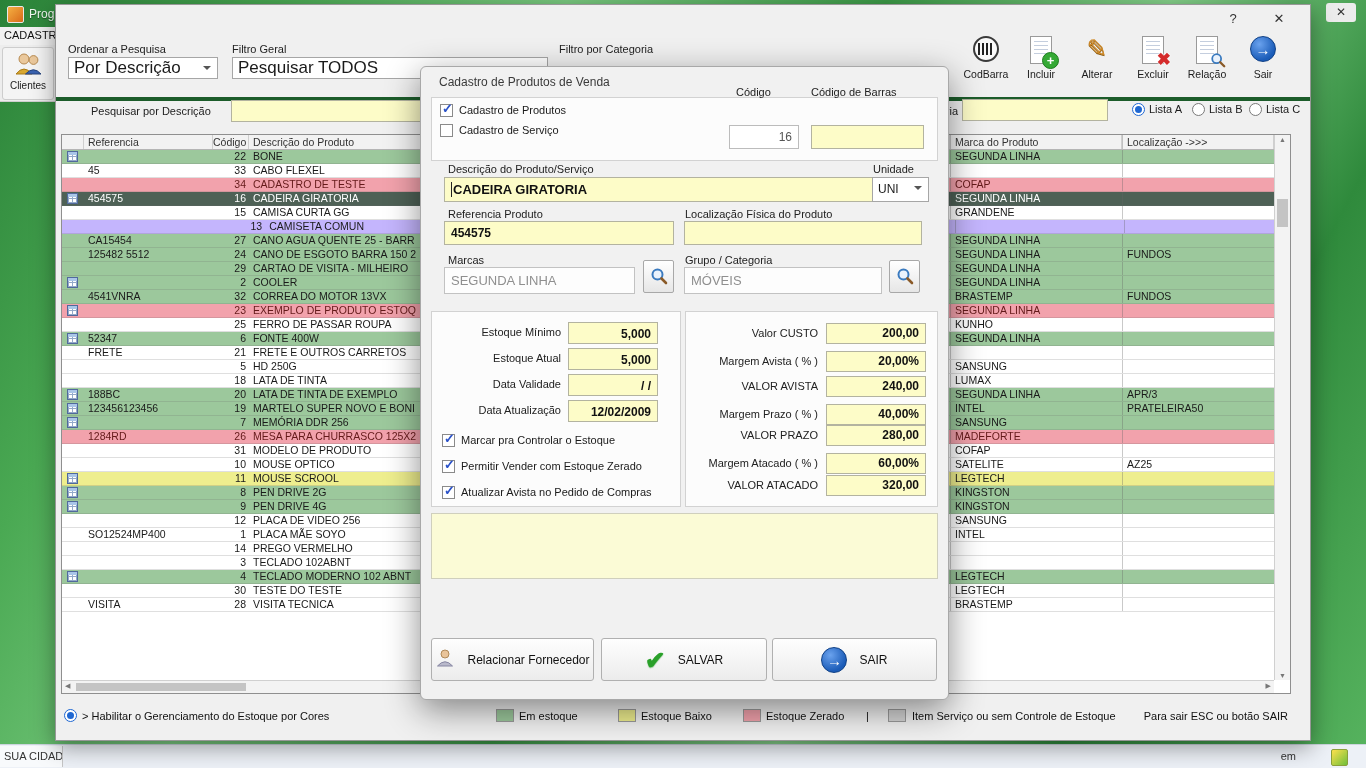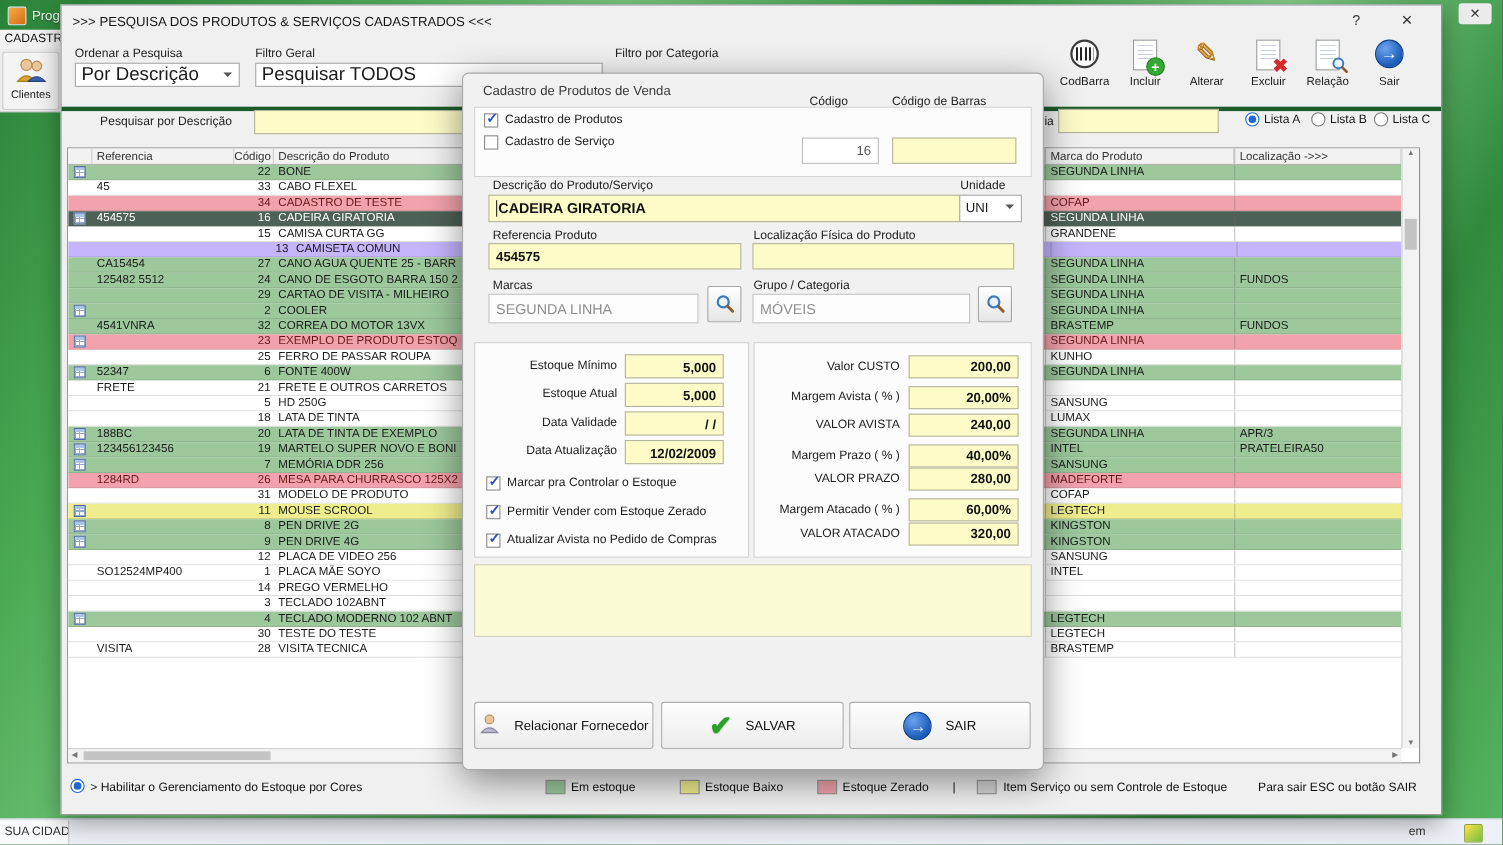--- a/index.html
+++ b/index.html
@@ -164,21 +164,20 @@
       <span class="clientes-lb">Clientes</span>
     </div>
   </div>
   <div class="abs bw-status">
     <span class="abs status-city">SUA CIDAD</span>
     <span class="abs tray-text">em</span>
     <span class="abs tray-icon"></span>
   </div>
 
   <div class="abs pwin">
-    <span class="abs pw-title-text">&gt;&gt;&gt;  PESQUISA DOS PRODUTOS &amp; SERVIÇOS CADASTRADOS  &lt;&lt;&lt;</span>
     <span class="abs pw-help">?</span>
     <span class="abs pw-close">✕</span>
 
     <span class="abs flabel" style="left:12px;top:38px">Ordenar a Pesquisa</span>
     <span class="abs combo" style="left:12px;top:52px;width:150px;height:22px">Por Descrição</span>
     <span class="abs flabel" style="left:176px;top:38px">Filtro Geral</span>
     <span class="abs tinput" style="left:176px;top:52px;width:316px;height:22px">Pesquisar TODOS</span>
     <span class="abs flabel" style="left:503px;top:38px">Filtro por Categoria</span>
 
     <div class="abs" id="toolbar">
@@ -398,20 +397,28 @@
             <span class="gc c-marca">MADEFORTE</span>
             <span class="gc c-loc"></span>
           </div>
           <div class="g-row" style="background: rgb(255, 255, 255);">
             <span class="gc c-ic"></span>
             <span class="gc c-ref"></span>
             <span class="gc c-cod">31</span>
             <span class="gc c-desc">MODELO DE PRODUTO</span>
             <span class="gc c-marca">COFAP</span>
             <span class="gc c-loc"></span>
+          </div>
+          <div class="g-row" style="background: rgb(255, 255, 255);">
+            <span class="gc c-ic"></span>
+            <span class="gc c-ref"></span>
+            <span class="gc c-cod">10</span>
+            <span class="gc c-desc">MOUSE OPTICO</span>
+            <span class="gc c-marca">SATELITE</span>
+            <span class="gc c-loc">AZ25</span>
           </div>
           <div class="g-row" style="background: rgb(238, 238, 142);">
             <span class="gc c-ic"><span class="row-icon"></span></span>
             <span class="gc c-ref"></span>
             <span class="gc c-cod">11</span>
             <span class="gc c-desc">MOUSE SCROOL</span>
             <span class="gc c-marca">LEGTECH</span>
             <span class="gc c-loc"></span>
           </div>
           <div class="g-row" style="background: rgb(156, 200, 156);">

